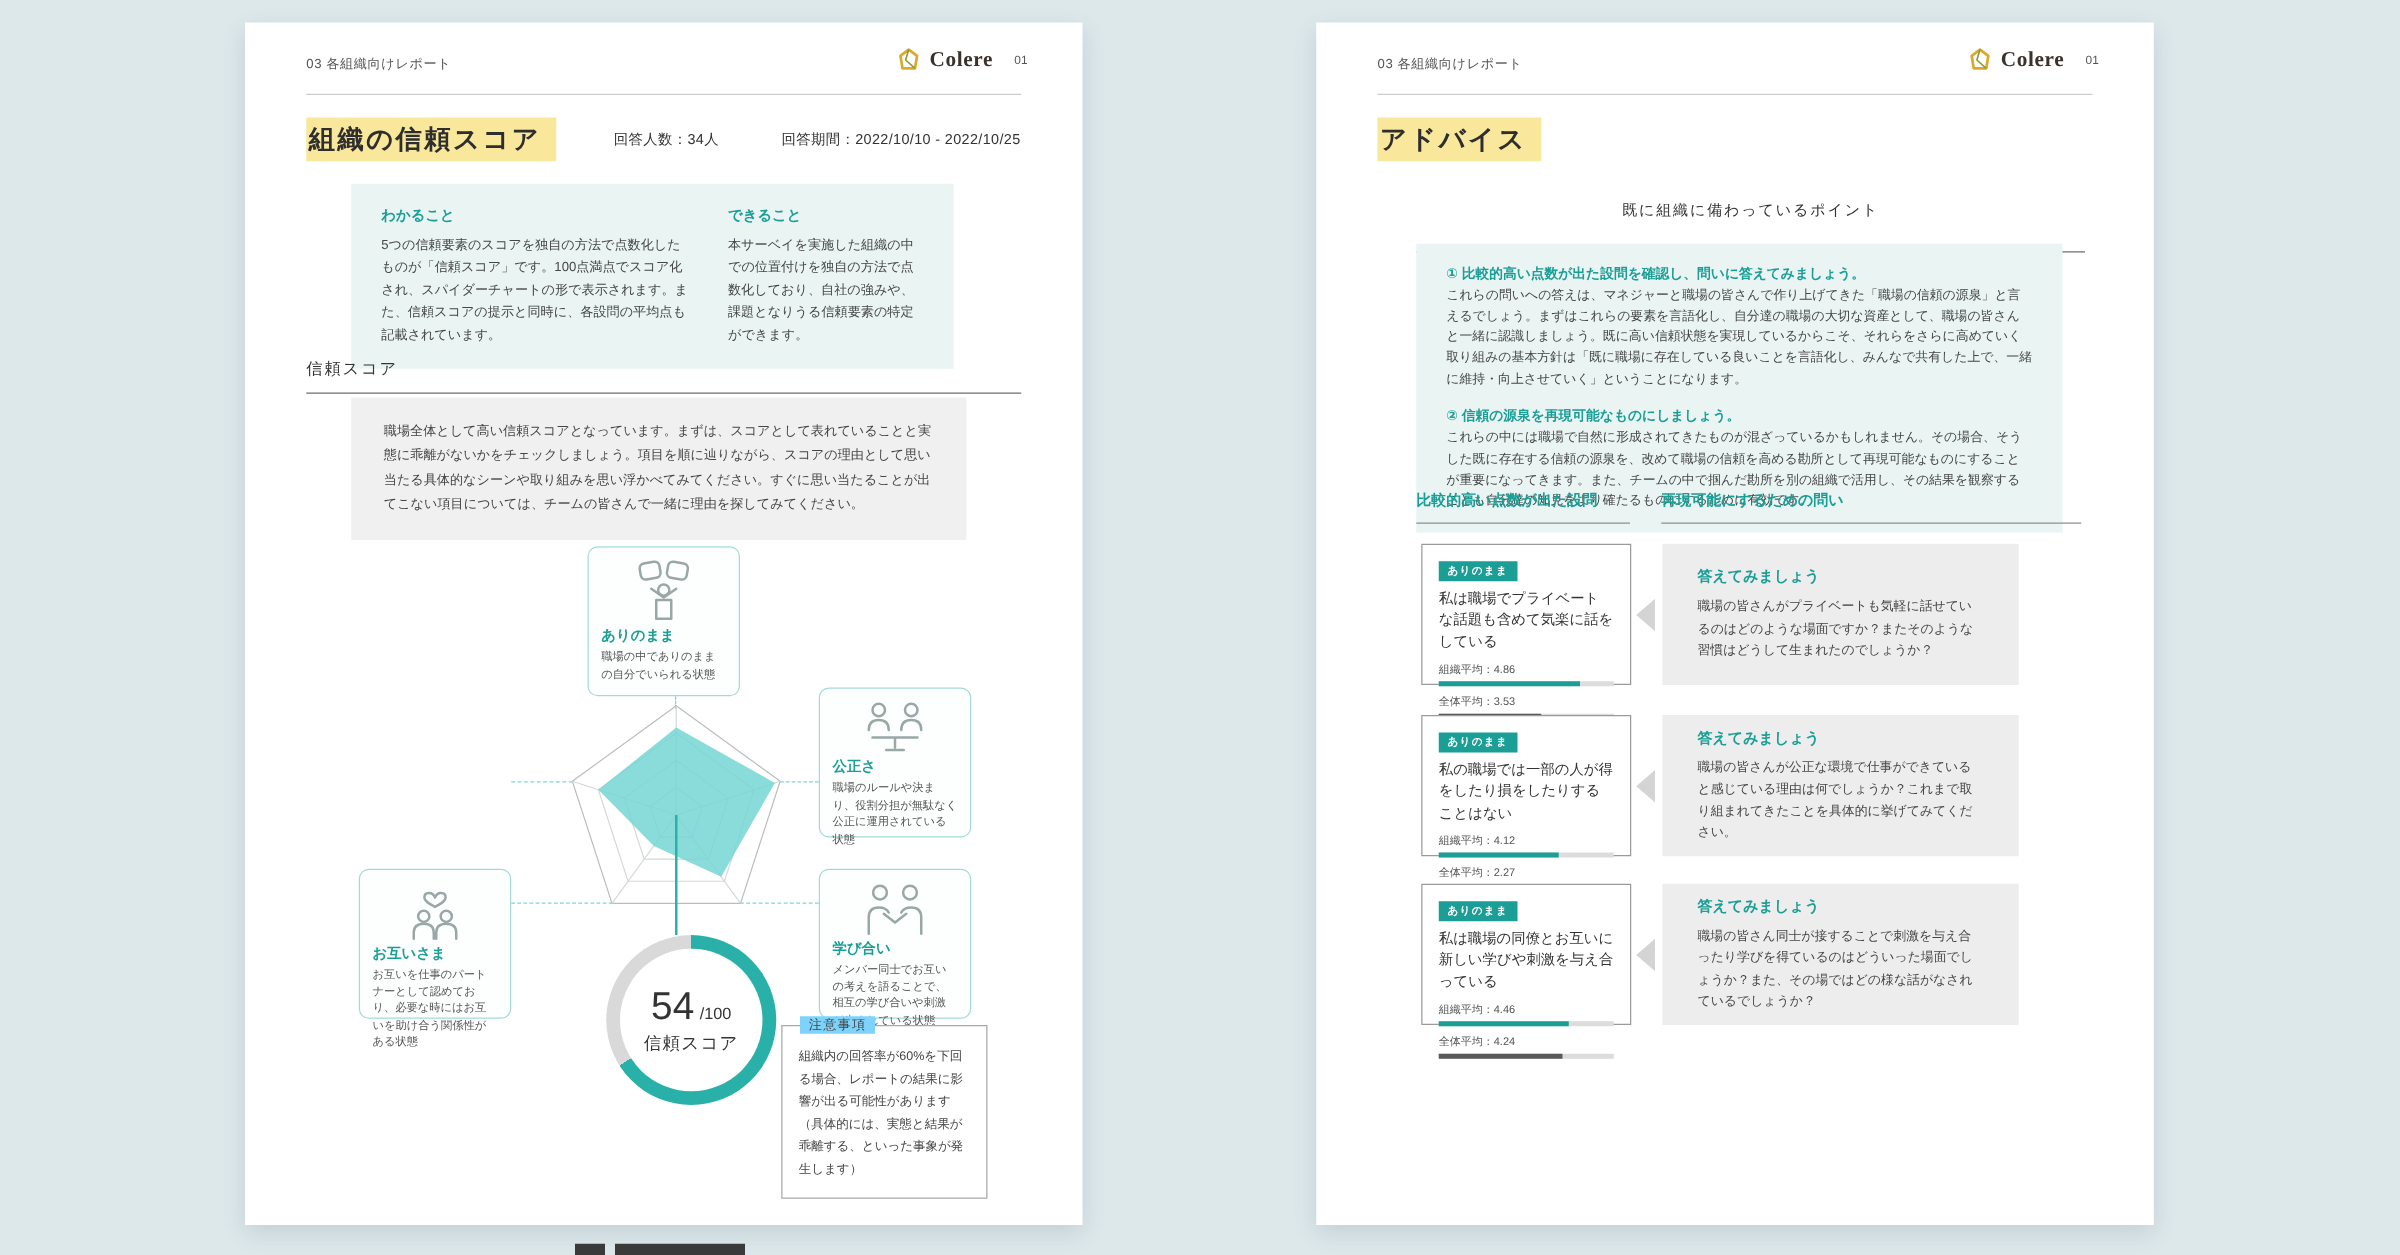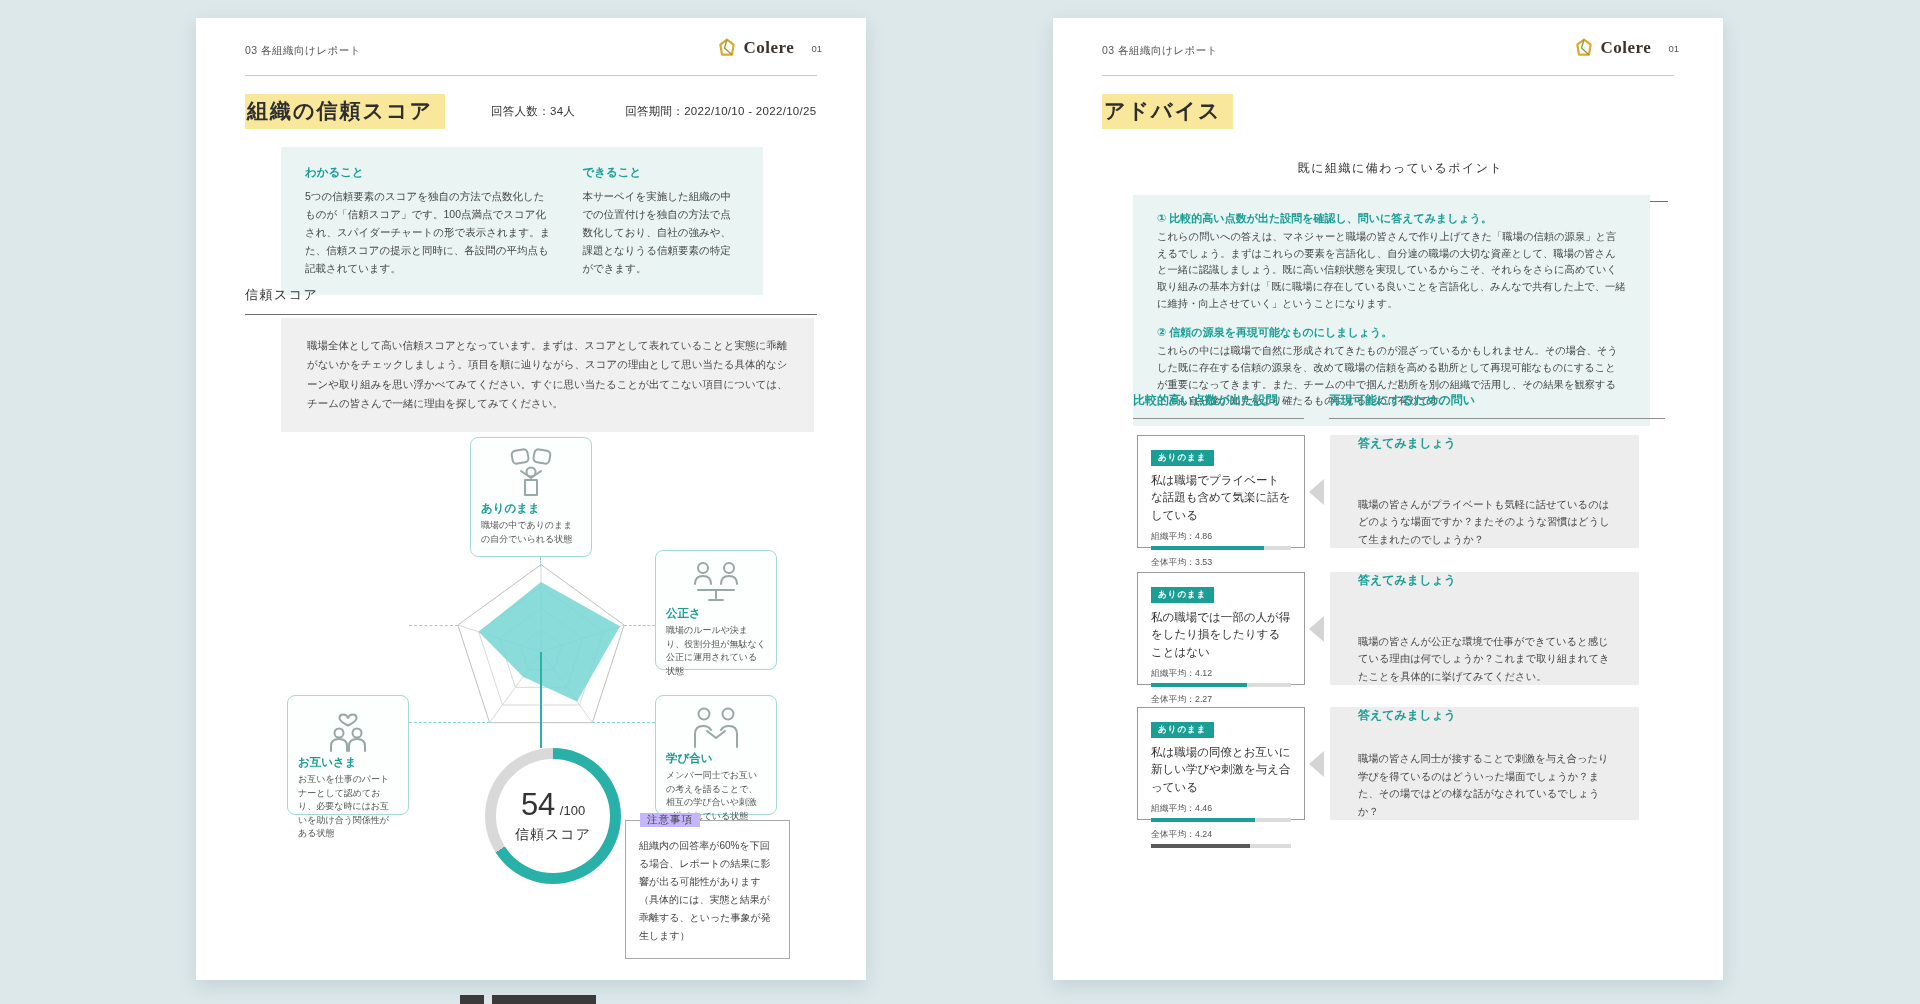--- a/index.html
+++ b/index.html
@@ -31,21 +31,21 @@
   
   .teal-box{background:#e9f4f3;}
   .info-box{position:absolute;left:85px;top:129px;width:482px;box-sizing:border-box;padding:18px 24px;display:flex;gap:30px;}
   .info-col1{width:57%;} .info-col2{flex:1;}
   .box-heading{font-size:11.5px;font-weight:bold;color:#1a9e96;margin-bottom:7px;}
   .box-body{font-size:10.5px;line-height:1.72;color:#454545;}
 
   .section-head{position:absolute;left:49px;width:572px;border-bottom:1px solid #6f6f6f;padding-bottom:10px;
     font-size:13px;color:#333;letter-spacing:1.5px;}
   .p1-section{top:268px;}
-  .gray-box{position:absolute;left:85px;top:300px;width:533px;box-sizing:border-box;background:#f0f0f0;
+  .gray-box{position:absolute;left:85px;top:300px;width:492px;box-sizing:border-box;background:#f0f0f0;
     padding:18px 26px;font-size:10.5px;line-height:1.85;color:#454545;}
 
   
   .node{position:absolute;width:122px;height:120px;box-sizing:border-box;border:1px solid #a5dbd7;border-radius:8px;
     background:#fdfffe;padding:9px 10px;}
   .node-icon{display:block;margin:0 auto 2px auto;}
   .node-label{font-size:11.5px;font-weight:bold;color:#1a9e96;margin:2px 0 3px 0;}
   .node-desc{font-size:9px;line-height:1.5;color:#555;}
   .node-top{left:274px;top:419px;}
   .node-left1{left:91px;top:532px;} .node-left2{left:91px;top:677px;}
@@ -60,21 +60,21 @@
   .donut{position:absolute;left:289px;top:730px;width:136px;height:136px;border-radius:50%;}
   .donut-hole{position:absolute;left:11px;top:11px;width:114px;height:114px;border-radius:50%;background:#fff;
     display:flex;flex-direction:column;align-items:center;justify-content:center;}
   .donut-score{font-size:31px;font-weight:300;color:#333;line-height:1;}
   .donut-denom{font-size:13px;color:#333;font-weight:400;}
   .donut-label{font-size:14px;color:#333;margin-top:6px;letter-spacing:1px;}
 
   
   .note-box{position:absolute;left:429px;top:802px;width:165px;box-sizing:border-box;border:1px solid #a9a9a9;
     background:#fff;padding:16px 13px 13px 13px;}
-  .note-title{position:absolute;top:-8px;left:14px;background:#c4b5fd;padding:0 7px;font-size:10.5px;color:#444;letter-spacing:1px;}
+  .note-title{position:absolute;top:-8px;left:14px;background:#7dd3fc;padding:0 7px;font-size:10.5px;color:#444;letter-spacing:1px;}
   .note-body{font-size:10px;line-height:1.8;color:#444;}
 
   
   .p2-section{top:142px;left:80px;width:535px;font-size:12px;border-bottom:1px solid #6f6f6f;padding-bottom:24px;text-align:center;}
   .advice-box{position:absolute;left:80px;top:177px;width:517px;box-sizing:border-box;padding:16px 24px;}
   .advice-heading{font-size:11px;font-weight:bold;color:#1a9e96;margin-bottom:3px;}
   .advice-body{font-size:10.3px;line-height:1.62;color:#454545;}
   .advice-block + .advice-block{margin-top:13px;}
 
   .col-head{position:absolute;top:374px;border-bottom:1px solid #8f8f8f;padding-bottom:9px;
@@ -90,22 +90,22 @@
   .statement{font-size:11.5px;line-height:1.5;color:#333;margin:6px 0 7px 0;}
   .score-label{font-size:8.8px;color:#555;margin-bottom:3px;}
   .bar-track{height:4px;background:#dcdcdc;margin-bottom:7px;position:relative;}
   .bar-fill{height:4px;width:0;}
   .bar-org{background:#1a9e96;} .bar-all{background:#5a5a5a;}
 
   .arrow-left{position:absolute;left:256px;width:0;height:0;
     border-top:13px solid transparent;border-bottom:13px solid transparent;border-right:15px solid #d4d4d4;}
   .arrow-r1{top:461px;} .arrow-r2{top:598px;} .arrow-r3{top:733px;}
 
-  .question-card{position:absolute;left:277px;width:309px;height:113px;box-sizing:border-box;background:#ededed;
-    padding:0 28px;display:flex;flex-direction:column;justify-content:space-between;}
+  .question-card{position:absolute;left:277px;width:285px;height:113px;box-sizing:border-box;background:#ededed;
+    padding:0 28px;display:flex;flex-direction:column;justify-content:center;}
   .q-heading{font-size:12px;font-weight:bold;color:#1a9e96;margin-bottom:7px;}
   .q-body{font-size:10.3px;line-height:1.7;color:#454545;}
 
   .artifact{position:absolute;background:#3a3a3a;height:9px;top:995px;}
   .artifact-a{left:460px;width:24px;} .artifact-b{left:492px;width:104px;}
 
   svg.lineart{stroke:#9aa7a7;fill:none;stroke-width:2;stroke-linecap:round;stroke-linejoin:round;}
 </style>
 </head>
 <body>

